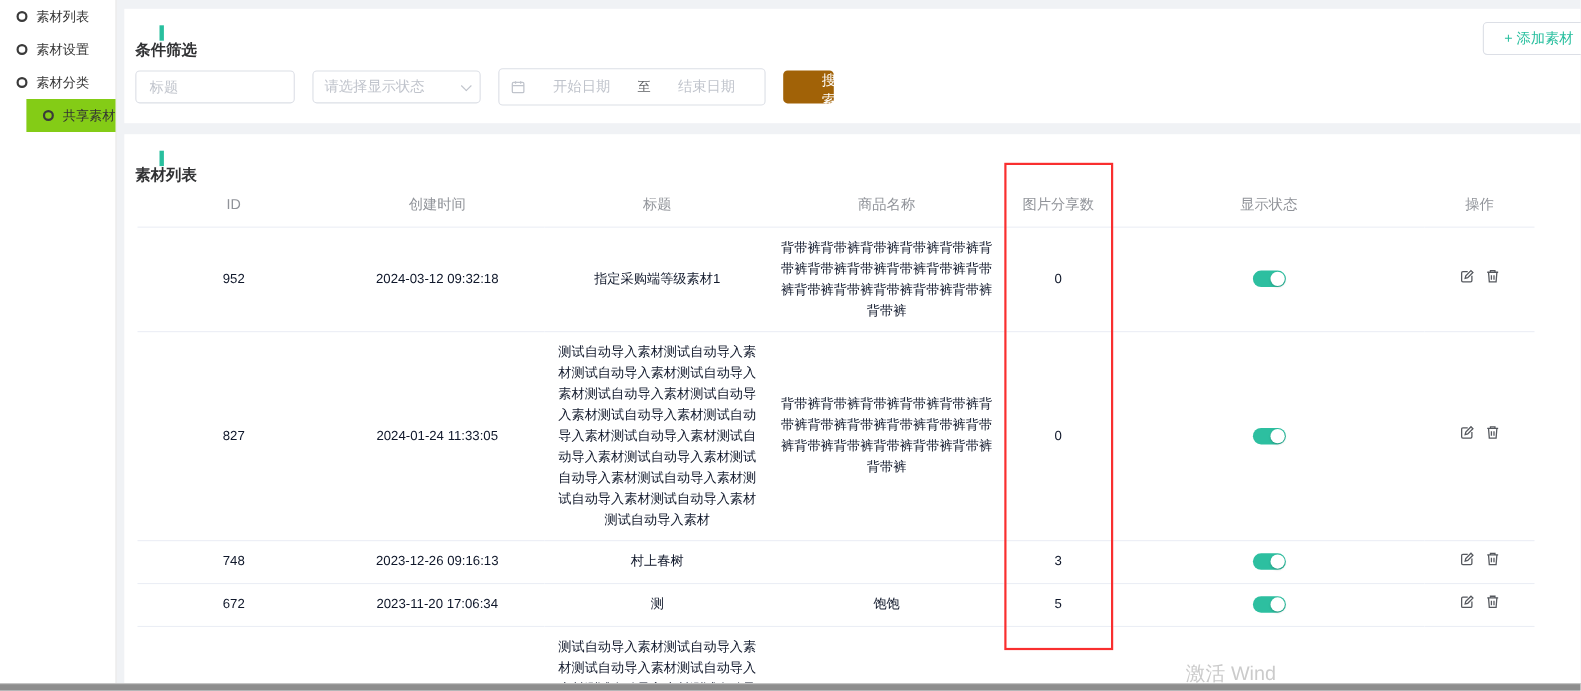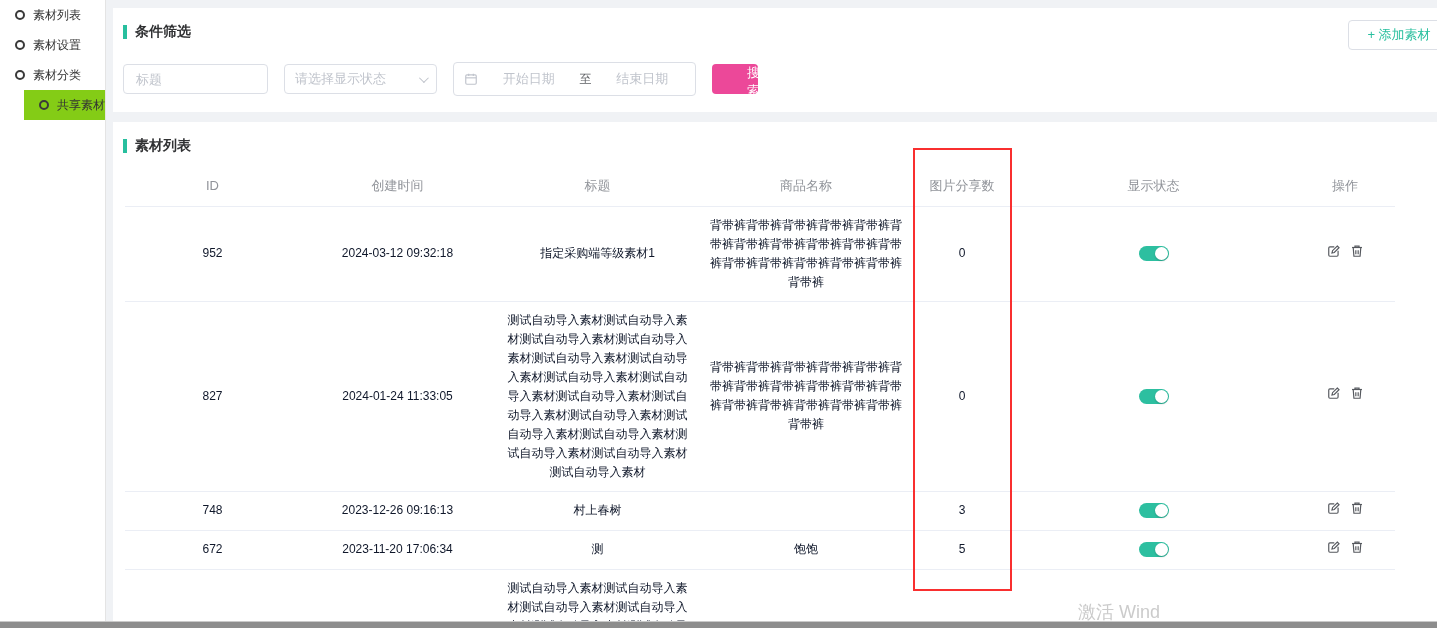--- a/index.html
+++ b/index.html
@@ -10,33 +10,33 @@
   
   .sidebar { position:absolute; left:0; top:0; bottom:7px; width:106px; background:#fff; border-right:1px solid #e4e4e4; z-index:2; }
   .side-item { display:flex; align-items:center; gap:8px; height:30px; padding-left:15px; font-size:12px; color:#333; cursor:pointer; }
   .side-item.active { background:#84cc16;margin-left:24px; }
   .ring-icon { width:10px; height:10px; border:2px solid #3a3a3a; border-radius:50%; flex:0 0 auto; }
 
   
   .card { position:absolute; background:#fff; }
   .filter-card { left:113px; top:8px; right:0; height:104px; }
   .table-card  { left:113px; top:122px; right:0; bottom:7px; overflow:hidden; }
-  .sec-title { position:absolute; top:15px; left:10px; display:flex; align-items:center; font-size:14px; font-weight:bold; color:#303133; }
+  .sec-title { position:absolute; top:15px; left:10px; display:flex; align-items:center; font-size:14px; font-weight:bold; color:#303133;flex-direction:column; }
   .sec-title .bar { display:inline-block; width:4px; height:14px; background:#28bf9e; margin-right:8px; }
 
   
   .filter-row { position:absolute; top:54px; left:10px; display:flex; align-items:center; gap:16px; }
   .ipt { width:145px; height:30px; border:1px solid #dcdfe6; border-radius:4px; padding:0 12px; font-size:13px; color:#606266; font-family:inherit; outline:none; }
   .ipt::placeholder { color:#c0c4cc; }
   .sel { width:153px; height:30px; border:1px solid #dcdfe6; border-radius:4px; padding:4px 10px; display:flex; align-items:center; justify-content:space-between; font-size:13px; color:#c0c4cc; cursor:pointer; background:#fff; }
   .chev { width:7px; height:7px; border-right:1.5px solid #c0c4cc; border-bottom:1.5px solid #c0c4cc; transform:rotate(45deg) translateY(-2px); }
   .daterange { width:243px; height:30px; border:1px solid #dcdfe6; border-radius:4px; display:flex; align-items:center; padding:16px 10px; gap:8px; font-size:13px; background:#fff; cursor:pointer; }
   .daterange .ph { color:#c0c4cc; flex:1; text-align:center; }
   .daterange .sep { color:#606266; font-size:12px; }
-  .btn-search { width:46px; height:30px; background:#ec4899; color:#fff; border:none; border-radius:4px; font-size:13px; cursor:pointer; font-family:inherit;padding-left:35px; }
+  .btn-search { width:46px; height:30px; background:#a16207; color:#fff; border:none; border-radius:4px; font-size:13px; cursor:pointer; font-family:inherit;padding-left:35px; }
   .btn-add { position:absolute; top:20px; left:1348px; width:102px; height:30px; background:#fff; border:1px solid #dcdfe6; border-radius:4px; color:#28bf9e; font-size:13px; cursor:pointer; font-family:inherit; z-index:3; }
 
   
   table { border-collapse:collapse; table-layout:fixed; margin:44px 0 0 12px; width:1270px; }
   th { height:40px; font-size:13px; font-weight:500; color:#909399; text-align:center; border-bottom:1px solid #ebeef5; padding:0 6px; }
   td { font-size:12px; color:#0f172a; text-align:center; padding:9px 8px; border-bottom:1px solid #ebeef5; line-height:19px; word-break:break-all; vertical-align:middle; }
 
   
   .toggle { display:inline-block; position:relative; width:30px; height:15px; border-radius:8px; background:#2dbfa0; vertical-align:middle; cursor:pointer; }
   .toggle .knob { position:absolute; top:1px; right:1px; width:13px; height:13px; border-radius:50%; background:#fff; box-shadow:0 1px 2px rgba(0,0,0,.2); }

